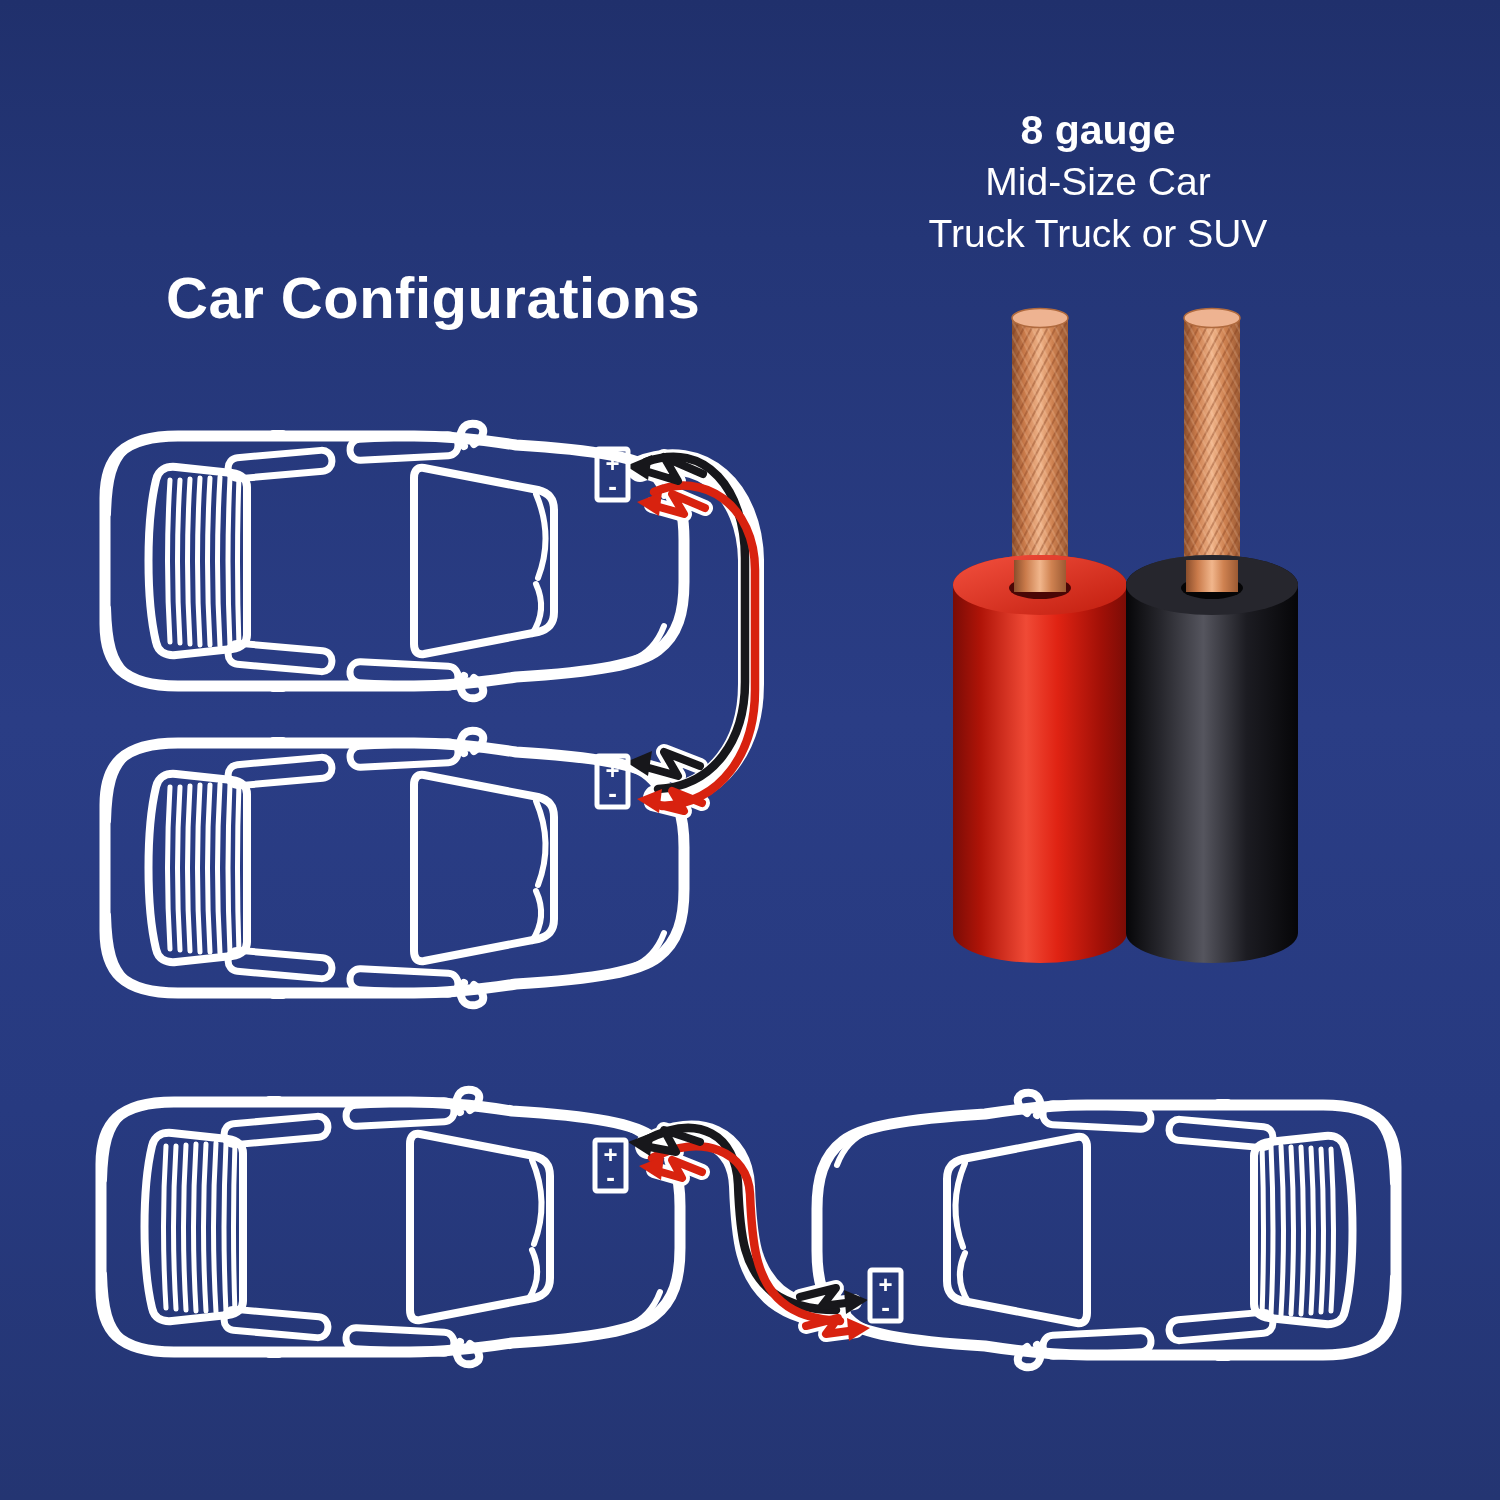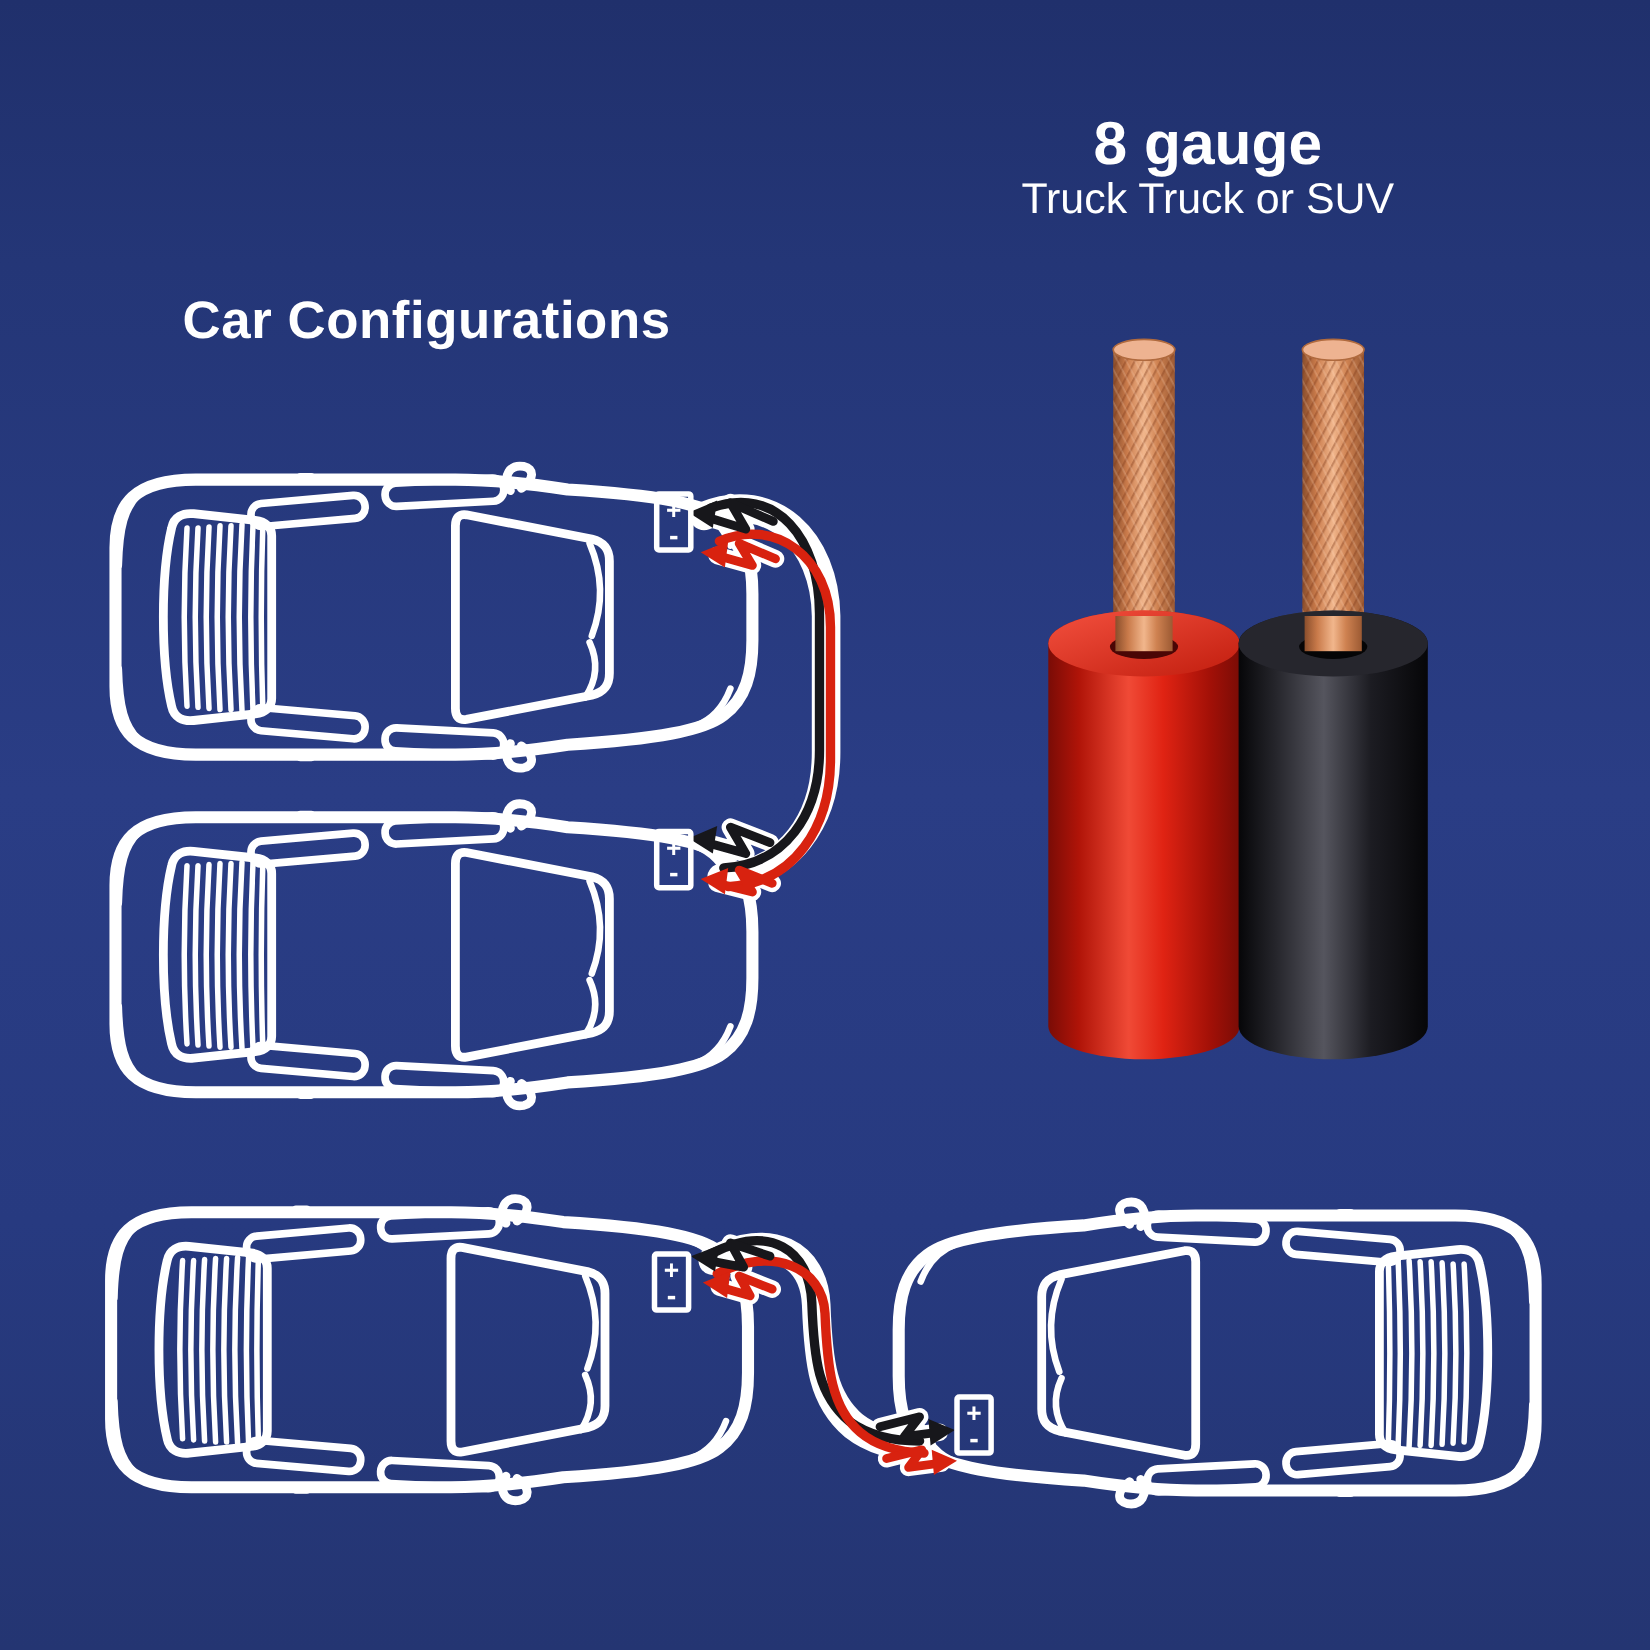--- a/index.html
+++ b/index.html
@@ -4,37 +4,38 @@
 <style>
   html,body{margin:0;padding:0;background:#1b2a5e;}
   .stage{
     position:relative;width:1500px;height:1500px;overflow:hidden;
     background:linear-gradient(180deg,#20306c 0%,#243677 16%,#2a3d85 48%,#273a80 74%,#243572 100%);
     font-family:"Liberation Sans", sans-serif;
   }
   .scene{position:absolute;left:0;top:0;}
   .title{
     position:absolute;left:166px;top:264px;
-    font-size:48px;font-weight:bold;color:#ffffff;letter-spacing:.5px;white-space:nowrap;
+    font-size:58px;font-weight:bold;color:#ffffff;letter-spacing:.5px;white-space:nowrap;
   }
   .label-block{
     position:absolute;left:878px;top:104px;width:440px;
     text-align:center;color:#ffffff;font-size:39px;line-height:52px;
   }
-  .label-block .l1{font-weight:bold;font-size:55px;}
+  .label-block .l1{font-weight:bold;font-size:41px;}
 </style>
 </head>
 <body>
 
 <div class="stage">
 
   <div class="title">Car Configurations</div>
 
   <div class="label-block">
     <div class="l1">8 gauge</div>
+    <div class="l2">Mid-Size Car</div>
     <div class="l3">Truck Truck or SUV</div>
   </div>
 
   <svg class="scene" width="1500" height="1500" viewBox="0 0 1500 1500" xmlns="http://www.w3.org/2000/svg" xmlns:xlink="http://www.w3.org/1999/xlink">
     <defs>
 
       <g id="car" fill="none" stroke="#ffffff" stroke-linecap="round" stroke-linejoin="round">
 
         <path stroke-width="11" d="M 86,6 L 322,6 C 360,6 392,10 424,15 C 506,20 548,28 566,42 C 586,57 592,80 592,110 L 592,152 C 592,182 586,205 566,220 C 548,234 506,242 424,247 C 392,252 360,256 322,256 L 86,256 C 30,256 13,234 13,194 L 13,68 C 13,28 30,6 86,6 Z"></path>
 

